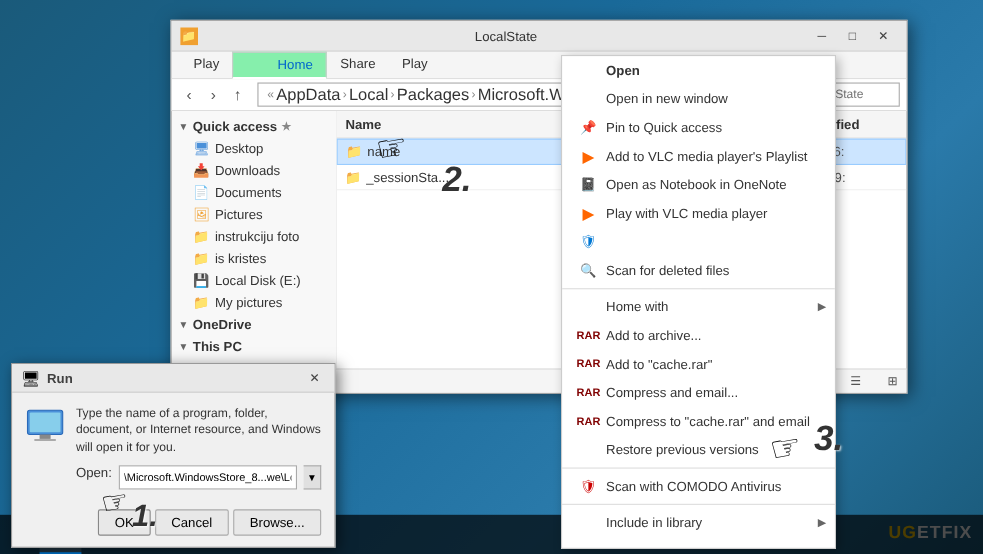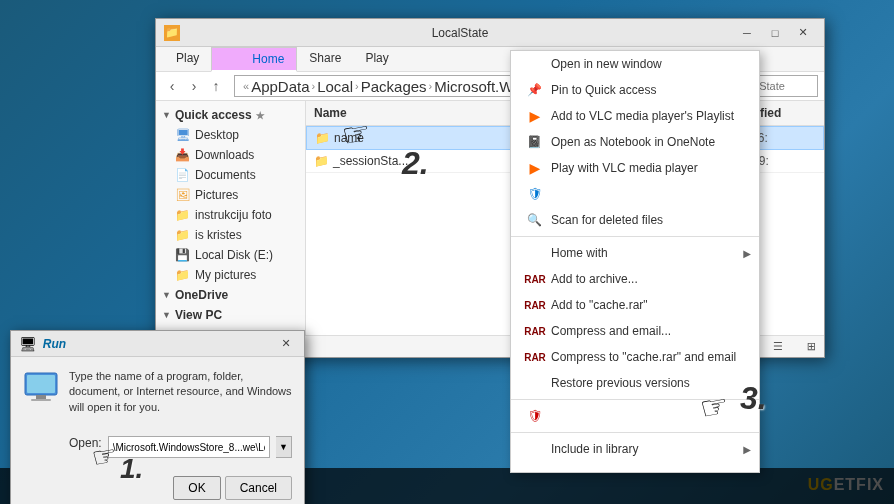--- a/index.html
+++ b/index.html
@@ -94,21 +94,21 @@
 
     .ribbon-tab {
       padding: 4px 12px;
       font-size: 12px;
       color: #333;
       cursor: pointer;
       border-bottom: 2px solid transparent;
     }
 
     .ribbon-tab.active {
-      background: #f0abfc;
+      background: #86efac;
       border: 1px solid #ccc;
       border-bottom: 2px solid white;
       margin-bottom: -1px;
       color: #0066cc;
       padding-left: 40px;
     }
 
     
     .address-bar {
       display: flex;
@@ -356,23 +356,22 @@
       background: #e8e8e8;
       display: flex;
       align-items: center;
       padding: 0 8px;
       border-bottom: 1px solid #ccc;
     }
 
     .run-title {
       flex: 1;
       font-size: 12px;
-      color: #0369a1;
+      color: #404040;
       font-weight: bold;
-      font-style: italic;
     }
 
     .run-close-btn {
       width: 20px;
       height: 18px;
       background: transparent;
       border: none;
       cursor: pointer;
       font-size: 11px;
       color: #444;
@@ -393,21 +392,21 @@
       justify-content: center;
     }
 
     .run-text-area {
       flex: 1;
     }
 
     .run-description {
       font-size: 11px;
       color: #333;
-      margin-bottom: 21px;
+      margin-bottom: 8px;
       line-height: 1.4;
     }
 
     .run-input-row {
       display: flex;
       gap: 6px;
     }
 
     .run-label {
       font-size: 12px;
@@ -640,21 +639,21 @@
         <div class="sidebar-item">
           <span class="icon folder-icon">📁</span>
           <span>My pictures</span>
         </div>
         <div class="sidebar-section-header">
           <span class="arrow">▼</span>
           <span>OneDrive</span>
         </div>
         <div class="sidebar-section-header">
           <span class="arrow">▼</span>
-          <span>View PC</span>
+          <span>This PC</span>
         </div>
         <div class="sidebar-section-header">
           <span class="arrow">›</span>
           <span>Network</span>
         </div>
       </div>
 
       <div class="file-list">
         <div class="file-list-header">
           <div class="file-col-name">Name</div>
@@ -680,20 +679,24 @@
     <div class="status-bar">
       <span>2 items</span>
       <span>1 item selected</span>
       <div style="flex:1"></div>
       <span style="cursor:pointer;">☰</span>
       <span style="cursor:pointer; margin-left:4px;">⊞</span>
     </div>
   </div>
 
   <div class="context-menu">
+    <div class="ctx-item bold">
+      <span class="ctx-icon"></span>
+      <span>Open</span>
+    </div>
     <div class="ctx-item">
       <span class="ctx-icon"></span>
       <span>Open in new window</span>
     </div>
     <div class="ctx-item">
       <span class="ctx-icon">📌</span>
       <span>Pin to Quick access</span>
     </div>
     <div class="ctx-item">
       <span class="ctx-icon ctx-vlc">▶</span>
@@ -736,20 +739,21 @@
       <span class="ctx-icon ctx-rar">RAR</span>
       <span>Compress to "cache.rar" and email</span>
     </div>
     <div class="ctx-item">
       <span class="ctx-icon"></span>
       <span>Restore previous versions</span>
     </div>
     <div class="ctx-separator"></div>
     <div class="ctx-item">
       <span class="ctx-icon ctx-comodo">🛡</span>
+      <span>Scan with COMODO Antivirus</span>
     </div>
     <div class="ctx-separator"></div>
     <div class="ctx-item">
       <span class="ctx-icon"></span>
       <span>Include in library</span>
       <span class="ctx-submenu-arrow">▶</span>
     </div>
     <div class="ctx-item">
       
       
@@ -783,20 +787,21 @@
         <div class="run-input-row">
           <span class="run-label">Open:</span>
           <input class="run-input" type="text" style="font-size: 10px;" value="\Microsoft.WindowsStore_8...we\LocalState">
           <div class="run-dropdown">▼</div>
         </div>
       </div>
     </div>
     <div class="run-buttons">
       <button class="run-btn primary">OK</button>
       <button class="run-btn">Cancel</button>
+      <button class="run-btn">Browse...</button>
     </div>
   </div>
 
   <div class="step-number" style="top: 453px; left: 120px; font-size: 28px; font-style: italic; color:#333;">1.</div>
 
   <div class="cursor-hand" style="top: 440px; left: 92px; font-size: 28px;">☞</div>
 
   <div class="taskbar">
     <button class="taskbar-start">⊞</button>
     <div class="taskbar-item">

